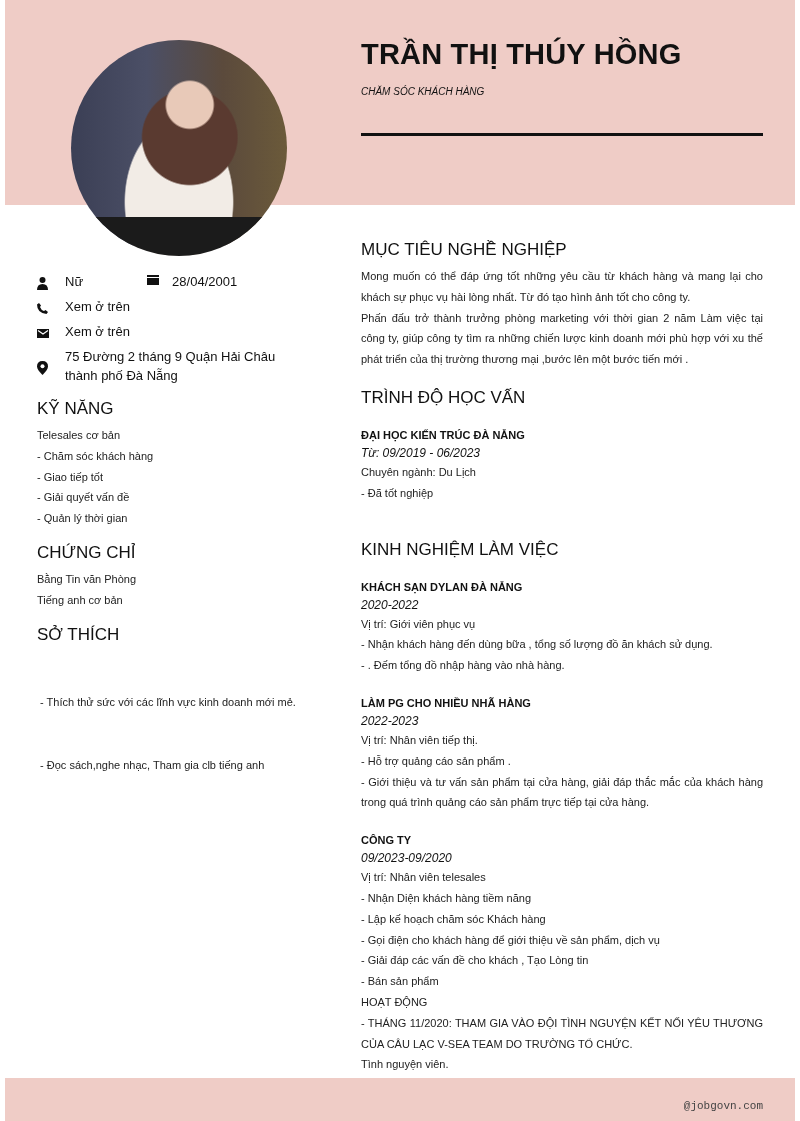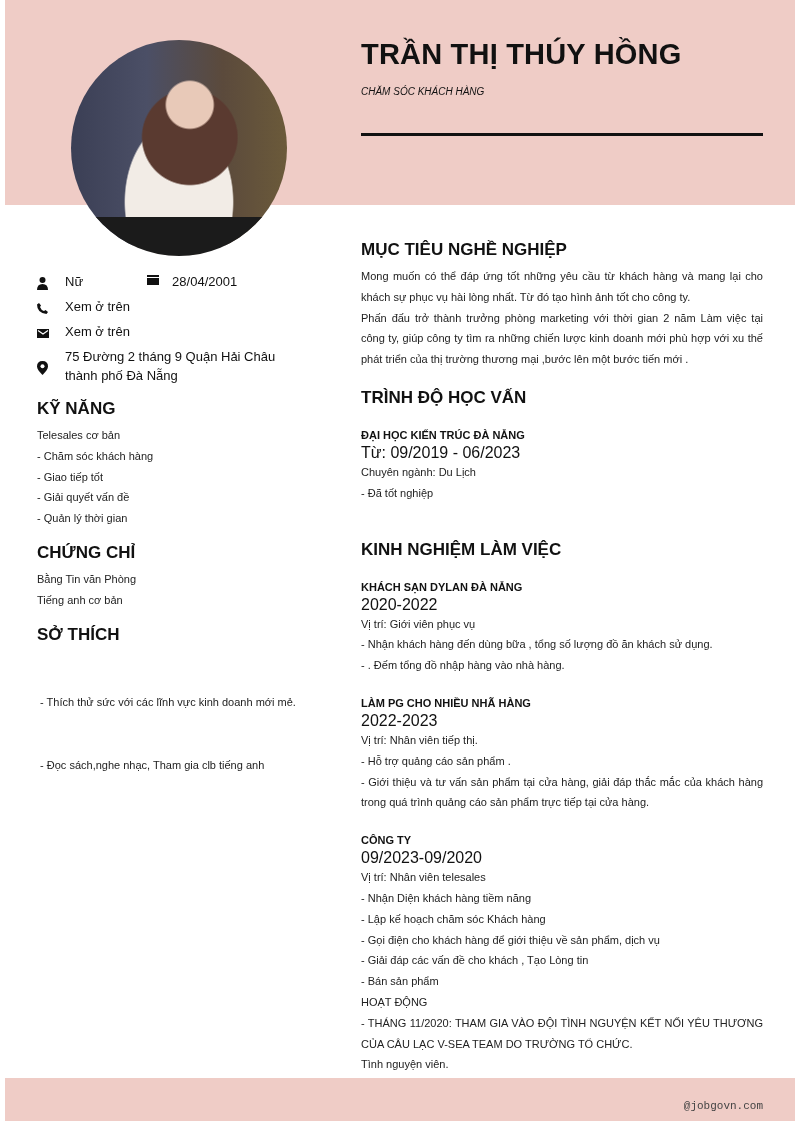--- a/index.html
+++ b/index.html
@@ -41,28 +41,28 @@
     position: absolute; left: 361px; top: 86px; font-size: 10px; font-style: italic;
   }
   .rule {
     position: absolute; left: 361px; top: 133px; width: 402px; height: 3px; background: #111;
   }
   .left { position: absolute; left: 37px; top: 272px; width: 280px; }
   .info-row { display: flex; align-items: center; font-size: 13px; line-height: 19px; margin-bottom: 6px; }
   .info-row .ico { width: 28px; flex: 0 0 28px; display: flex; justify-content: flex-start; padding-top: 3px; }
   .dob { display: flex; margin-left: 64px; }
   .dob .ico { width: 25px; flex: 0 0 25px; padding-top: 3px; }
-  h2 { font-size: 17px; font-weight: bold; margin: 0; }
+  h2 { font-size: 17px; font-weight: normal; margin: 0; }
   .left h2 { margin-top: 14px; margin-bottom: 6px; }
   .small { font-size: 11px; line-height: 20.8px; color: #222; }
   .right { position: absolute; left: 361px; top: 240px; width: 402px; }
   .right h2 { margin-bottom: 6px; }
   .para { font-size: 11px; line-height: 20.8px; text-align: justify; color: #222; margin: 0; }
   .sub { font-size: 11px; font-weight: bold; line-height: 18px; margin-top: 18px; }
-  .date { font-size: 16px; line-height: 18px; }
+  .date { font-size: 12px; font-style: italic; line-height: 18px; }
   .job { margin-bottom: 6px; }
   svg { display: block; }
 </style>
 </head>
 <body>
 
 <div class="header-band"></div>
 <div class="avatar">
     <div class="avatar-bottom"></div>
   </div>

